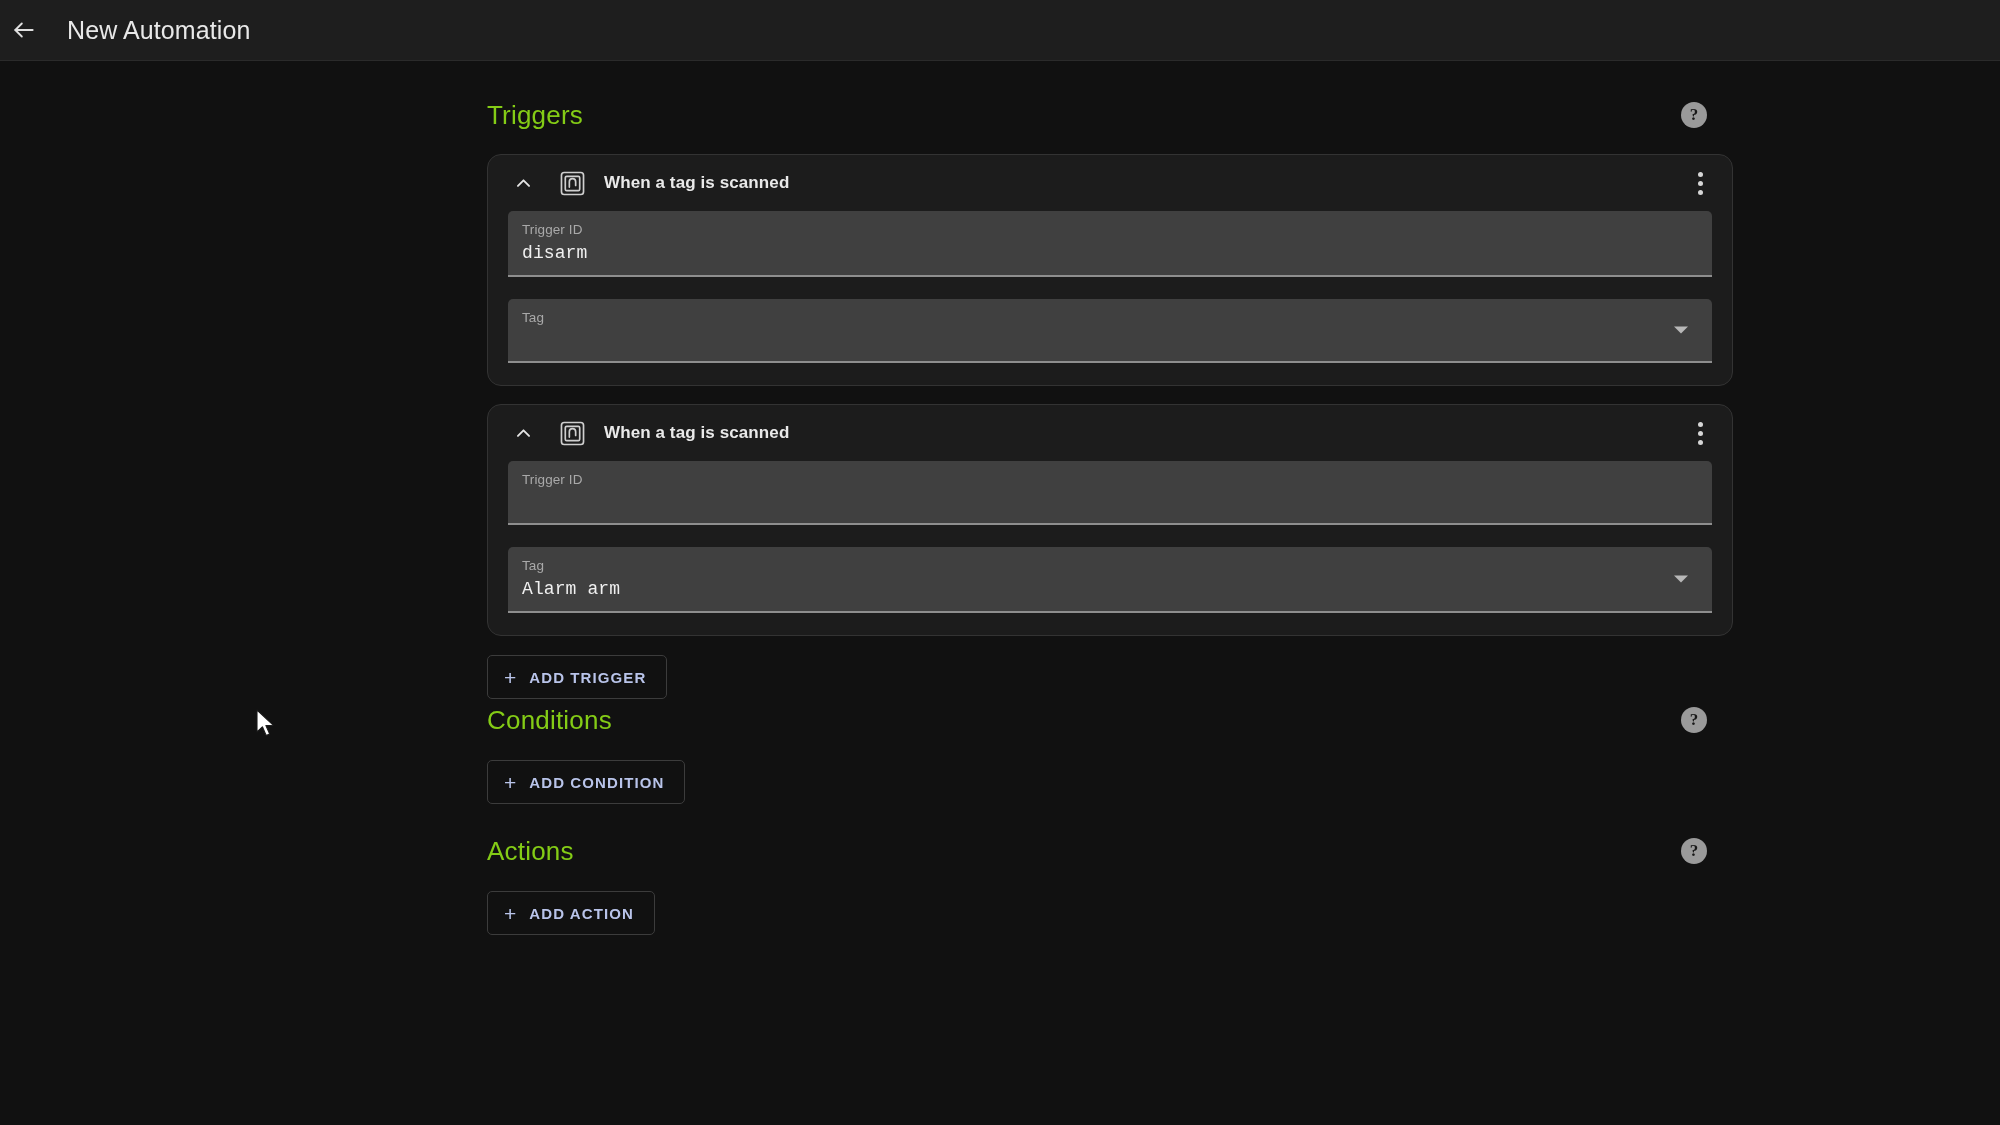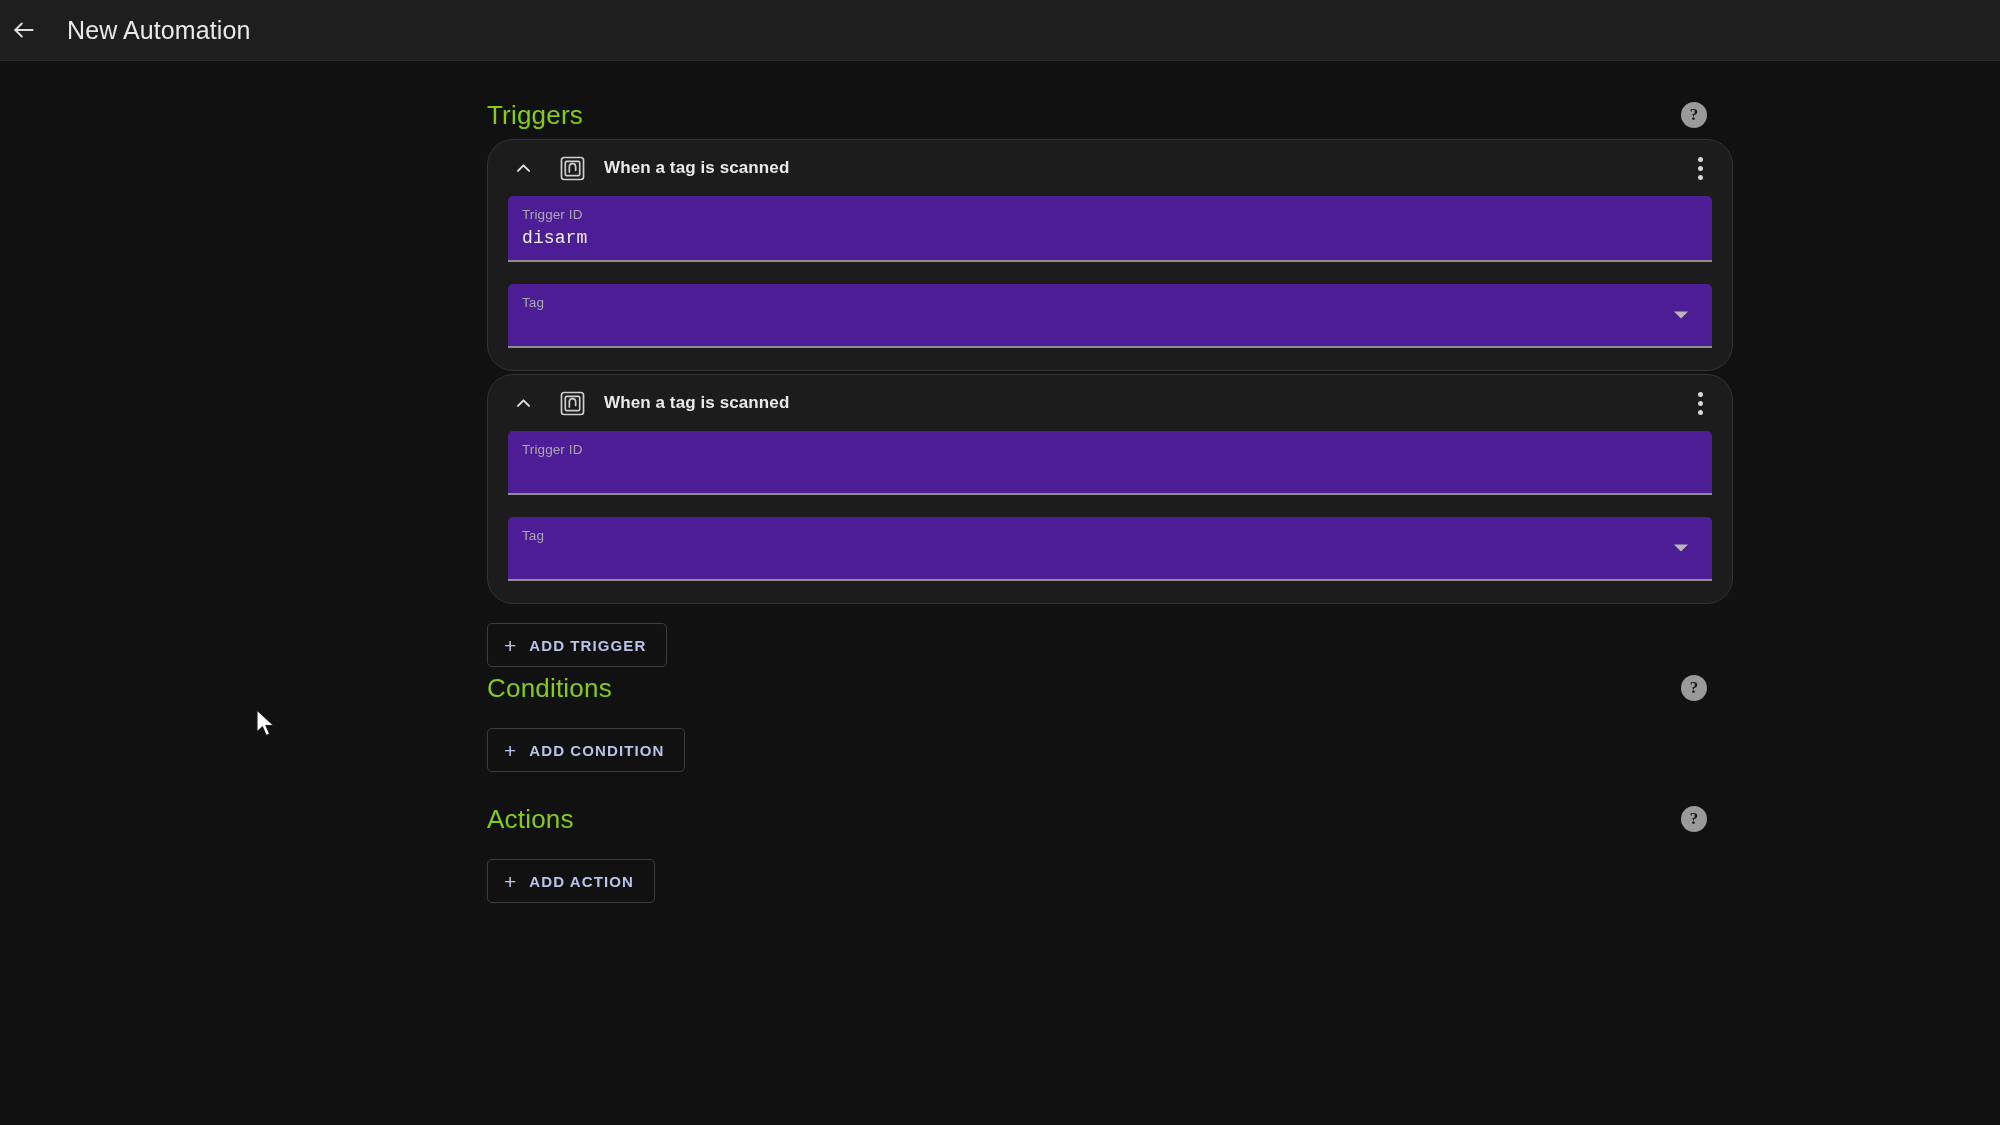--- a/index.html
+++ b/index.html
@@ -73,22 +73,22 @@
     display: flex; align-items: center; justify-content: center;
     cursor: pointer;
     margin-right: 26px;
     font-family: "Liberation Serif", serif;
   }
 
   
   .card {
     background: #1c1c1c;
     border: 1px solid #333333;
-    border-radius: 26px;
-    margin-top: 3px;
+    border-radius: 14px;
+    margin-top: 18px;
     padding: 0 0 22px 0;
   }
   .card-header {
     display: flex;
     align-items: center;
     height: 56px;
     padding: 0 0 0 18px;
     position: relative;
   }
   .chevron {
@@ -124,21 +124,21 @@
   .overflow-btn span {
     width: 5px; height: 5px;
     border-radius: 50%;
     background: #d6d6d6;
     display: block;
   }
 
   
   .field {
     margin: 0 20px 0 20px;
-    background: #4c1d95;
+    background: #404040;
     border-top-left-radius: 5px;
     border-top-right-radius: 5px;
     border-bottom: 2px solid #8e8e8e;
     padding: 11px 16px 9px 14px;
     position: relative;
     cursor: text;
     min-height: 64px;
   }
   .field + .field { margin-top: 22px; }
   .field-label {
@@ -283,20 +283,21 @@
             <span></span>
         </div>
       </div>
 
       <div class="field">
         <div class="field-label">Trigger ID</div>
       </div>
 
       <div class="field select">
         <div class="field-label">Tag</div>
+        <div class="field-value">Alarm arm</div>
         <div class="caret"></div>
       </div>
     </div>
 
     <button class="add-btn">
       <span class="plus">+</span>
       <span>ADD TRIGGER</span>
     </button>
 
     

